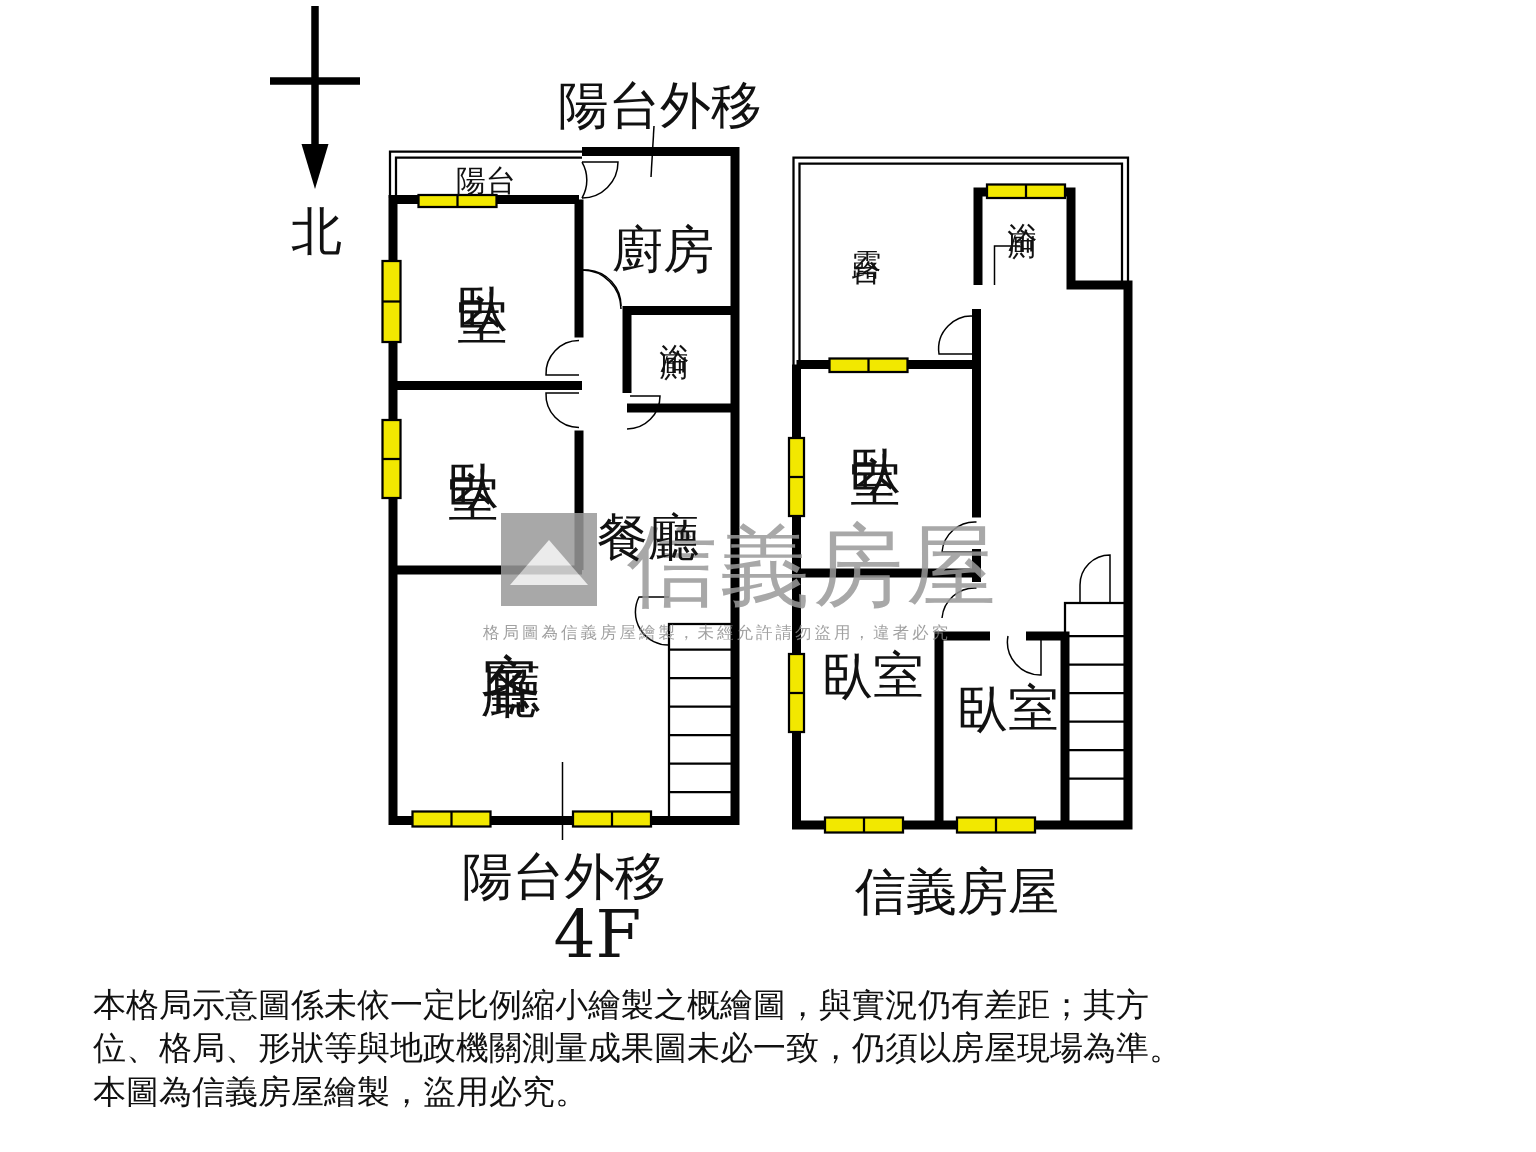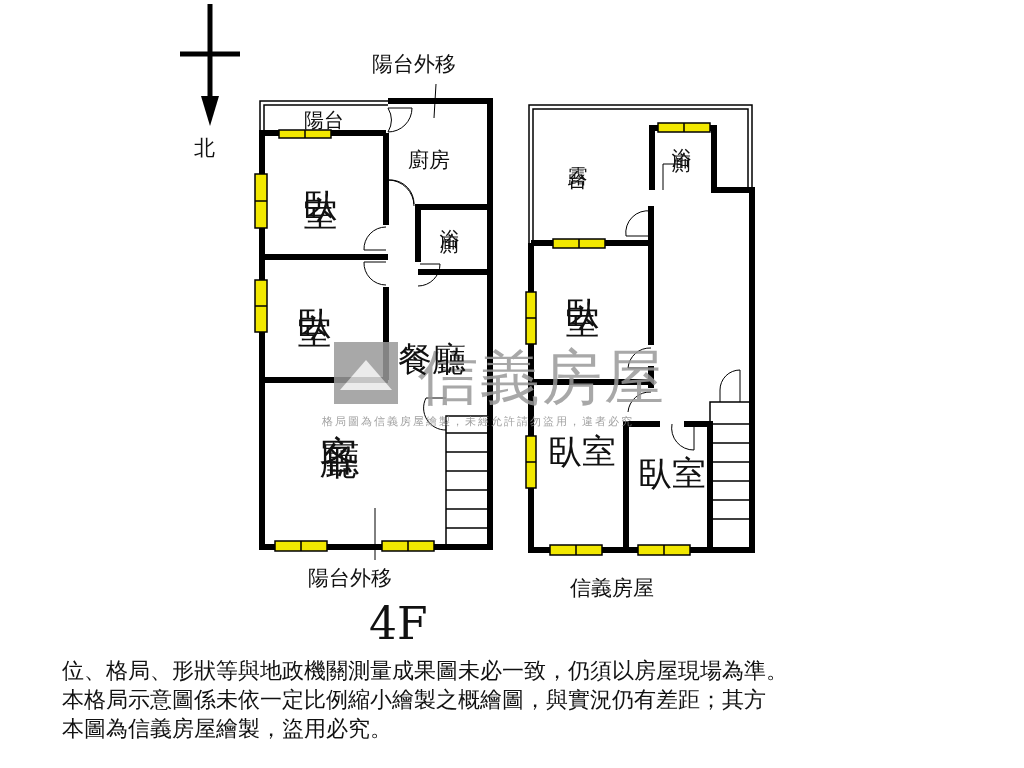--- a/index.html
+++ b/index.html
@@ -1,21 +1,21 @@
 <!DOCTYPE html>
 <html><head>
 <meta charset="utf-8">
 <style>
   html, body { margin:0; padding:0; background:#ffffff; }
   body { width:1024px; height:768px; position:relative; overflow:hidden;
          font-family:"DejaVu Serif","Liberation Serif",serif; color:#111; }
   #plan { position:absolute; left:0; top:0; width:1024px; height:768px; }
   .lbl { position:absolute; white-space:nowrap; color:#111; line-height:1; }
   .big { font-size:34px; }
-  .med { font-size:21px; }
+  .med { font-size:34px; }
   .sm  { font-size:20px; }
   .vert { writing-mode:vertical-rl; letter-spacing:4px; }
   .wm-text { position:absolute; left:418px; top:338px; font-size:60px; color:#9a9a9a;
              font-family:"DejaVu Sans","Liberation Sans",sans-serif; letter-spacing:2px; opacity:.85; }
   .wm-sub { position:absolute; left:322px; top:414px; font-size:11px; color:#8a8a8a;
             font-family:"DejaVu Sans","Liberation Sans",sans-serif; letter-spacing:2px; opacity:.8; }
   .wm-logo { position:absolute; left:334px; top:342px; width:64px; height:62px; background:#9a9a9a; opacity:.85; }
   .wm-logo::after { content:""; position:absolute; left:6px; top:18px; width:0; height:0;
      border-left:26px solid transparent; border-right:26px solid transparent; border-bottom:30px solid #e8e8e8; }
   .disclaimer { position:absolute; left:62px; top:656px; width:940px; font-size:22px; line-height:29px; color:#111; }
@@ -145,16 +145,16 @@
 <div class="lbl" style="left:340px;top:602px;font-size:44px;margin-left:29px;">4F</div>
 
 <div class="lbl sm vert" style="left:568px;top:150px;">露台</div>
 <div class="lbl sm vert" style="left:672px;top:132px;">浴廁</div>
 <div class="lbl big vert" style="left:566px;top:272px;">臥室</div>
 <div class="lbl big" style="left:548px;top:434px;">臥室</div>
 <div class="lbl big" style="left:638px;top:456px;">臥室</div>
 <div class="lbl med" style="left:570px;top:578px;">信義房屋</div>
 
 <div class="disclaimer">
+  <div>本格局示意圖係未依一定比例縮小繪製之概繪圖，與實況仍有差距；其方</div>
   <div>位、格局、形狀等與地政機關測量成果圖未必一致，仍須以房屋現場為準。</div>
-  <div>本格局示意圖係未依一定比例縮小繪製之概繪圖，與實況仍有差距；其方</div>
   <div>本圖為信義房屋繪製，盜用必究。</div>
 </div>
 
 </body></html>

